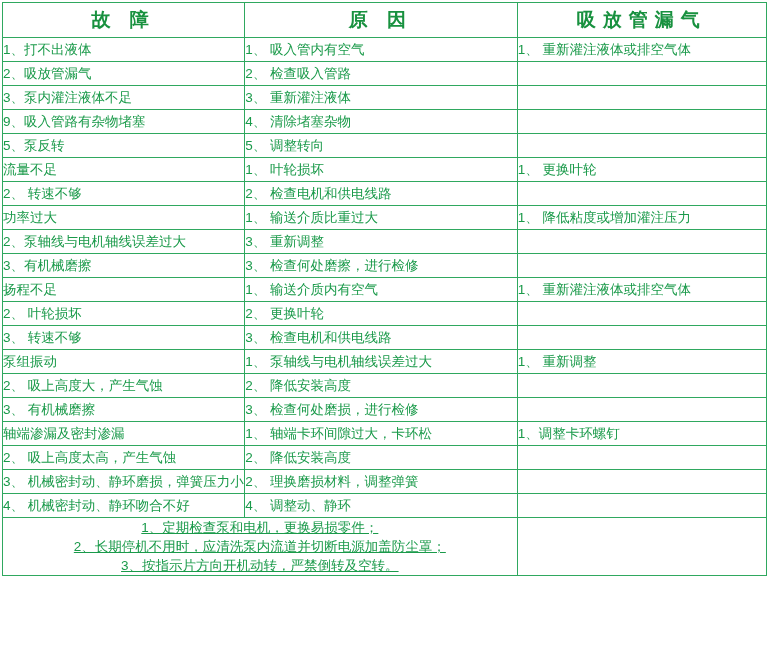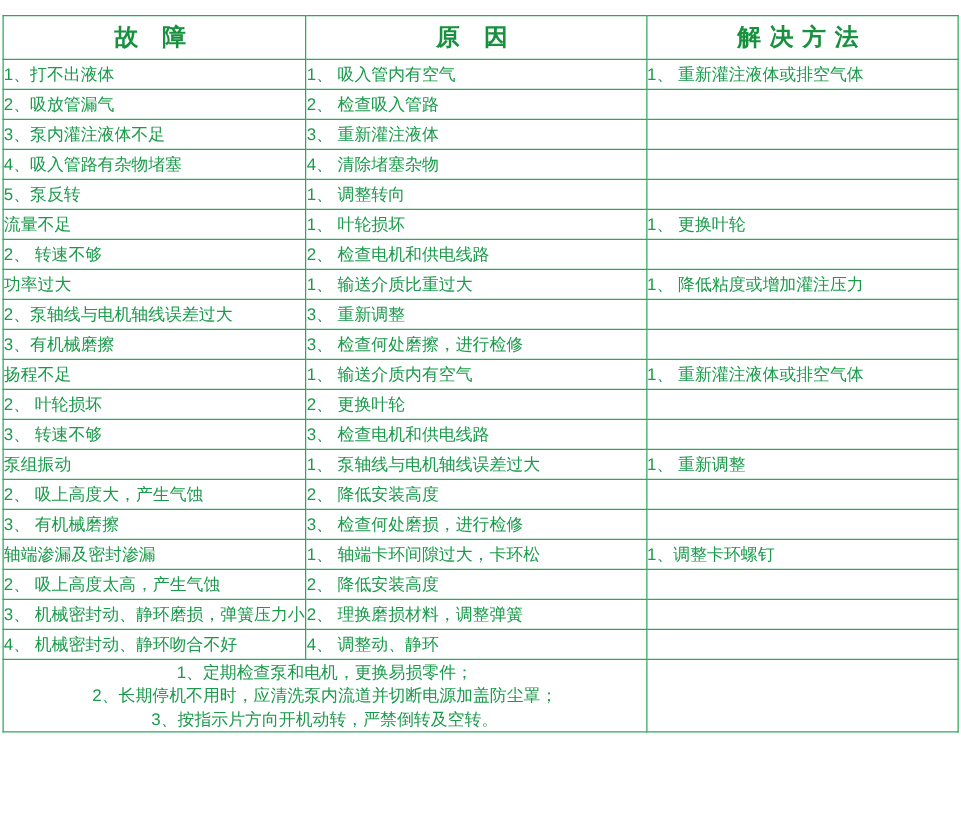--- a/index.html
+++ b/index.html
@@ -10,21 +10,21 @@
   body {
     width: 769px;
     height: 656px;
     font-family: "Liberation Sans", "DejaVu Sans", sans-serif;
     color: #1a9a4a;
     overflow: hidden;
   }
   table.fault-table {
     border-collapse: collapse;
     width: 765px;
-    margin: 12px 0 0 2px;
+    margin: 2px 0 0 2px;
     table-layout: fixed;
   }
   table.fault-table td, table.fault-table th {
     border: 1px solid #2fa85f;
     padding: 0;
     vertical-align: middle;
   }
   col.c1 { width: 242px; }
   col.c2 { width: 272px; }
   col.c3 { width: 249px; }
@@ -47,66 +47,67 @@
     color: #1a9a4a;
   }
   td.notes-cell {
     padding: 4px 0 6px 0;
     font-size: 13.5px;
     line-height: 19px;
     text-align: center;
   }
   td.notes-cell .note-line {
     white-space: nowrap;
+    text-decoration: underline;
   }
   td.notes-blank {
     text-align: center;
     font-size: 13.5px;
   }
 </style>
 </head>
 <body>
 
 <table class="fault-table">
   <colgroup>
       <col class="c1">
       <col class="c2">
       <col class="c3">
     </colgroup>
   <thead>
     <tr>
       <th class="header-cell">故  障</th>
       <th class="header-cell">原  因</th>
-      <th class="header-cell">解决方法</th>
+      <th class="header-cell">吸放管漏气</th>
     </tr>
   </thead>
   <tbody>
     <tr>
       <td class="item-cell">1、打不出液体</td>
       <td class="item-cell">1、  吸入管内有空气</td>
       <td class="item-cell">1、  重新灌注液体或排空气体</td>
     </tr>
     <tr>
       <td class="item-cell">2、吸放管漏气</td>
       <td class="item-cell">2、  检查吸入管路</td>
       <td class="item-cell"></td>
     </tr>
     <tr>
       <td class="item-cell">3、泵内灌注液体不足</td>
       <td class="item-cell">3、  重新灌注液体</td>
       <td class="item-cell"></td>
     </tr>
     <tr>
-      <td class="item-cell">4、吸入管路有杂物堵塞</td>
+      <td class="item-cell">9、吸入管路有杂物堵塞</td>
       <td class="item-cell">4、  清除堵塞杂物</td>
       <td class="item-cell"></td>
     </tr>
     <tr>
       <td class="item-cell">5、泵反转</td>
-      <td class="item-cell">1、  调整转向</td>
+      <td class="item-cell">5、  调整转向</td>
       <td class="item-cell"></td>
     </tr>
     <tr>
       <td class="item-cell">流量不足</td>
       <td class="item-cell">1、  叶轮损坏</td>
       <td class="item-cell">1、  更换叶轮</td>
     </tr>
     <tr>
       <td class="item-cell">2、  转速不够</td>
       <td class="item-cell">2、  检查电机和供电线路</td>

